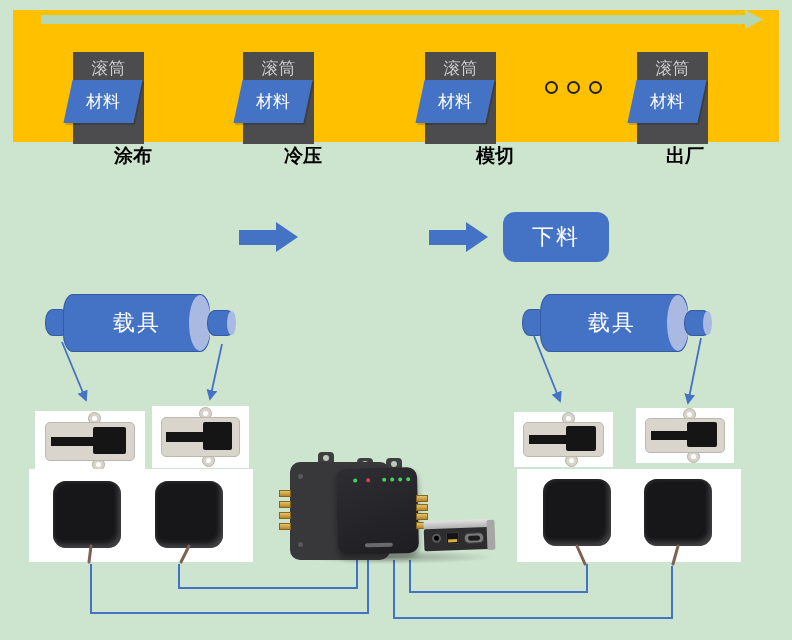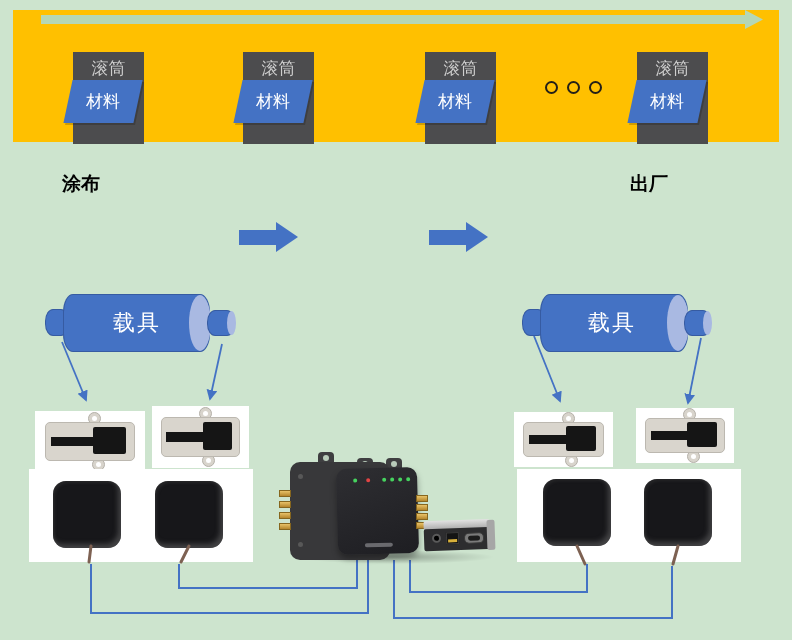--- a/index.html
+++ b/index.html
@@ -9,22 +9,22 @@
 
   
   .banner{position:absolute;left:13px;top:10px;width:766px;height:132px;background:#ffc000;}
   .station{position:absolute;top:30px;width:71px;height:92px;margin-top:22px;}
   .roller-box{position:absolute;inset:0;background:#4c4c4e;color:#cfcfcf;
               text-align:center;font-size:17px;padding-top:5px;box-sizing:border-box;}
   .material-para{position:absolute;left:-5px;top:28px;width:70px;height:43px;background:#4472c4;
                  transform:skewX(-12deg);display:flex;align-items:center;justify-content:center;
                  box-shadow:2px 2px 0 rgba(0,0,0,.18);}
   .material-para span{transform:skewX(12deg);color:#fff;font-size:17px;}
-  .stage-label{position:absolute;top:143px;width:90px;text-align:left;
-               font-size:19px;font-weight:bold;color:#000;margin-top:28px;}
+  .stage-label{position:absolute;top:143px;width:90px;text-align:right;
+               font-size:19px;font-weight:bold;color:#000;}
   .dot{position:absolute;top:81px;width:9px;height:9px;border:2.5px solid #242018;
        border-radius:50%;background:transparent;}
 
   
   .flow-box{position:absolute;top:212px;width:106px;height:50px;background:#4472c4;border-radius:12px;
             color:#fff;font-size:22px;letter-spacing:2px;display:flex;align-items:center;justify-content:center;}
   .barrow-body{position:absolute;top:230px;width:37px;height:15px;background:#4472c4;}
   .barrow-head{position:absolute;top:222px;width:0;height:0;border-top:15px solid transparent;
                border-bottom:15px solid transparent;border-left:22px solid #4472c4;}
 
@@ -104,22 +104,25 @@
     <div class="material-para">
         <span>材料</span>
       </div>
   </div>
 
   <div class="dot" style="left:545px"></div>
   <div class="dot" style="left:567px"></div>
   <div class="dot" style="left:589px"></div>
 
   <div class="stage-label" style="left:62px">涂布</div>
-  <div class="stage-label" style="left:630px">出厂</div>
-
+  <div class="stage-label" style="left:232px">冷压</div>
+  <div class="stage-label" style="left:424px">模切</div>
+  <div class="stage-label" style="left:614px">出厂</div>
+
+  <div class="flow-box" style="left:503px">下料</div>
   <div class="barrow-body" style="left:239px"></div>
   <div class="barrow-head" style="left:276px"></div>
   <div class="barrow-body" style="left:429px"></div>
   <div class="barrow-head" style="left:466px"></div>
 
   <div class="cyl-stub" style="left:45px;top:309px;width:24px;height:27px"></div>
   <div class="cyl-body" style="left:63px;width:147px"></div>
   <div class="cyl-cap" style="left:189px;top:295px;width:22px;height:56px"></div>
   <div class="cyl-stub" style="left:207px;top:310px;width:28px;height:26px"></div>
   <div class="cyl-cap" style="left:227px;top:311px;width:9px;height:24px"></div>

